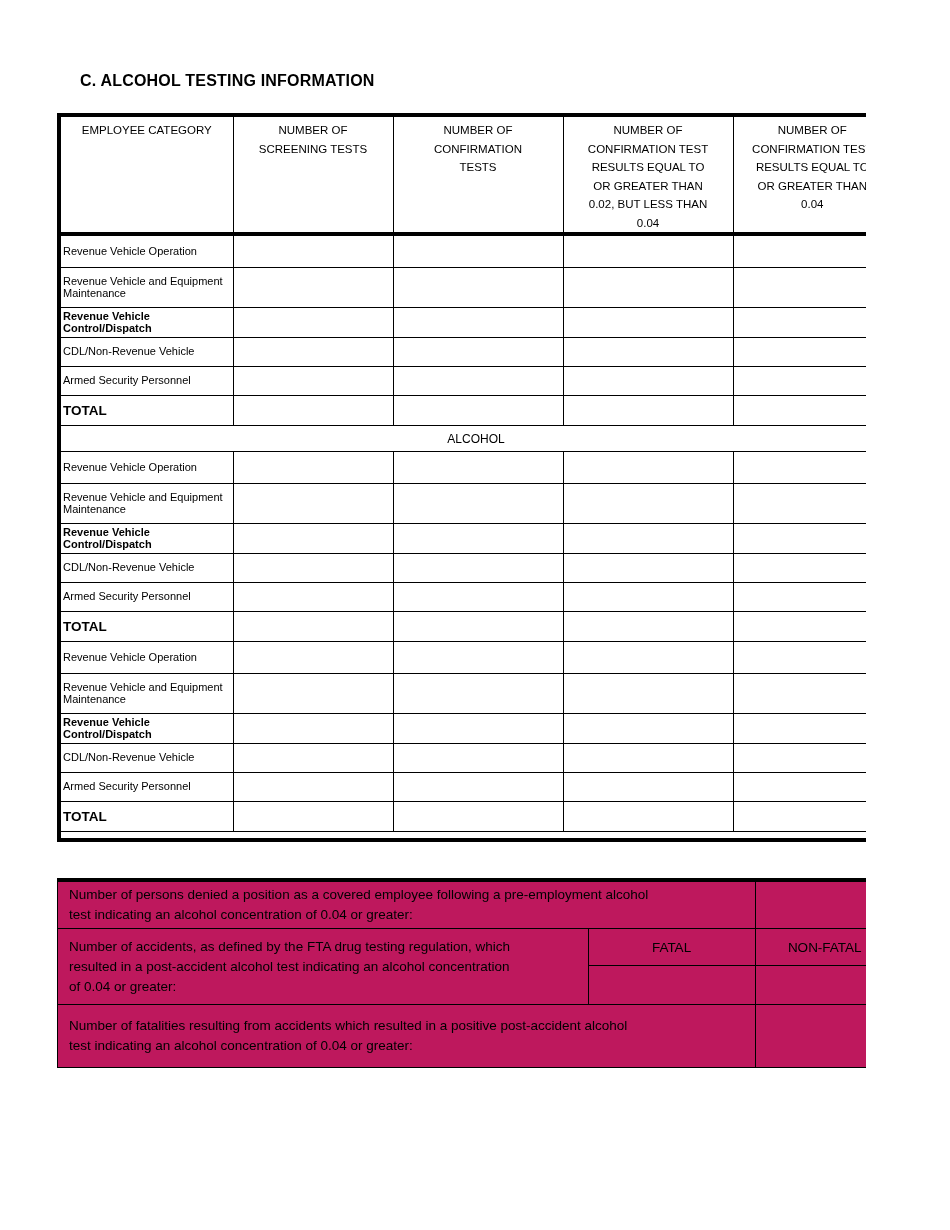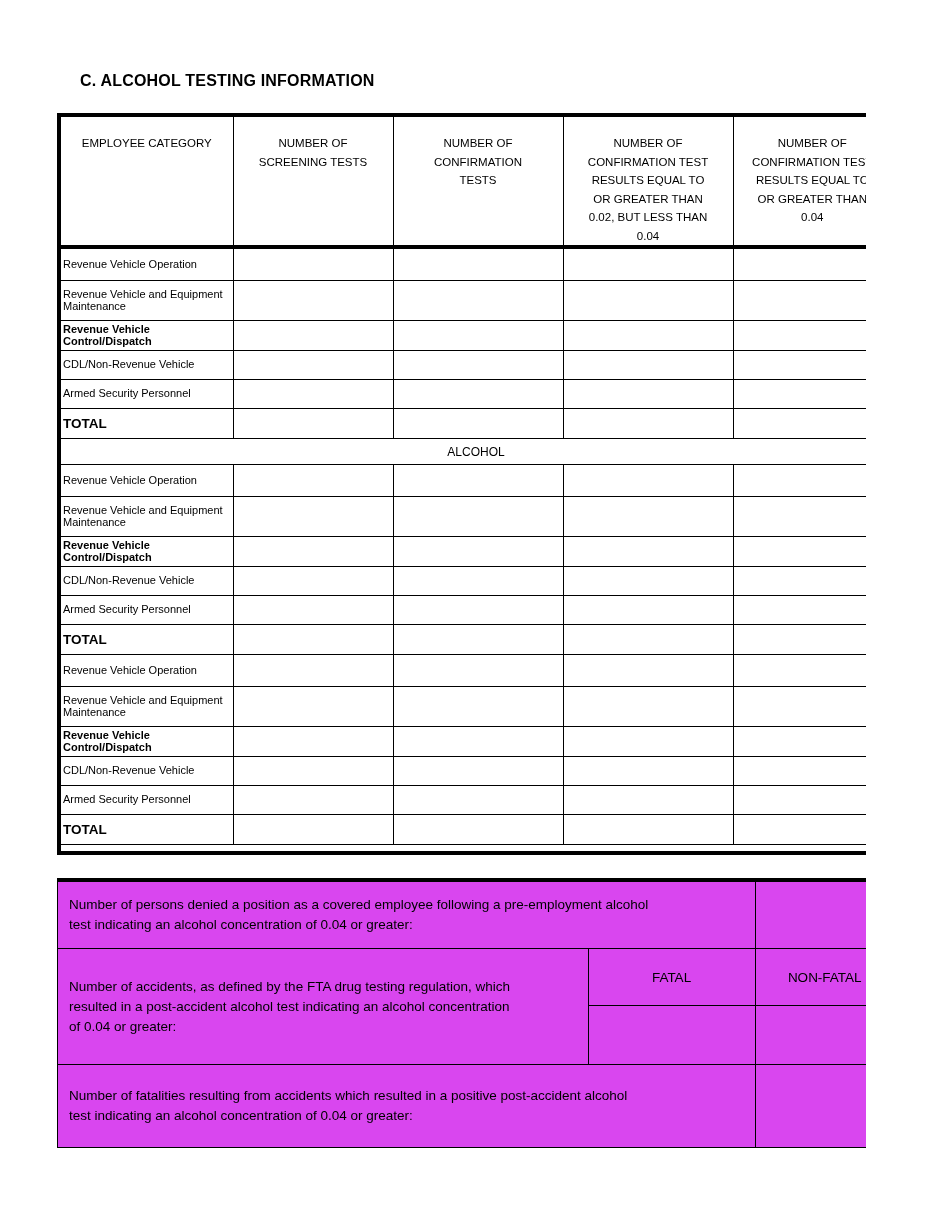--- a/index.html
+++ b/index.html
@@ -14,45 +14,45 @@
   
   .t1-wrap {
     position: absolute; left: 57px; top: 113px; width: 838px;
     box-sizing: border-box; border: 4px solid #000; padding-bottom: 3px;
     background: #fff;
   }
   .t1 { width: 100%; border-collapse: collapse; table-layout: fixed; border: hidden; }
   .t1 th, .t1 td { border: 1px solid #000; padding: 0; overflow: hidden; }
   .t1 th {
     font-weight: normal; font-size: 11.5px; line-height: 18.5px;
-    text-align: center; vertical-align: top; padding-top: 17px;
+    text-align: center; vertical-align: top; padding-top: 4px;
     white-space: pre-line; height: 108px; border-bottom: 4px solid #000;
   }
   .t1 .band td {
     font-size: 12px; text-align: center; vertical-align: middle; height: 25px;
   }
   .t1 .lbl {
     font-size: 11px; line-height: 11.5px; text-align: left;
     vertical-align: middle; padding: 1px 3px 1px 2px;
   }
   .t1 tr.tot .lbl { font-size: 13.5px; line-height: 14px; margin-top: 48px; }
   .t1 tr.h29 td { height: 29px; }
   .t1 tr.h37 td { height: 37px; }
   .t1 tr.h27 td { height: 27px; font-weight: bold; }
   .t1 tr.h26 td { height: 26px; }
   .t1 tr.spacer td { height: 3px; }
 
   
   .t2-wrap {
     position: absolute; left: 57px; top: 878px; width: 838px;
     box-sizing: border-box; border: 1px solid #000; border-top: 4px solid #000;
-    background: #d946ef;
+    background: #be185d;
   }
   .t2 { width: 100%; border-collapse: collapse; table-layout: fixed; border: hidden; }
-  .t2 td { border: 1px solid #000; padding: 12px; overflow: hidden; }
+  .t2 td { border: 1px solid #000; padding: 2px; overflow: hidden; }
   .t2 .desc {
     font-size: 13.5px; line-height: 20px; text-align: left;
     vertical-align: middle; padding: 2px 6px 2px 11px; white-space: pre-line;
   }
   .t2 .shdr { font-size: 13.5px; text-align: center; vertical-align: middle; }
   .t2 tr.s-r1 td { height: 42px; }
   .t2 tr.s-r2a td { height: 32px; }
   .t2 tr.s-r2b td { height: 34px; }
   .t2 tr.s-r3 td { height: 58px; }
 </style>

